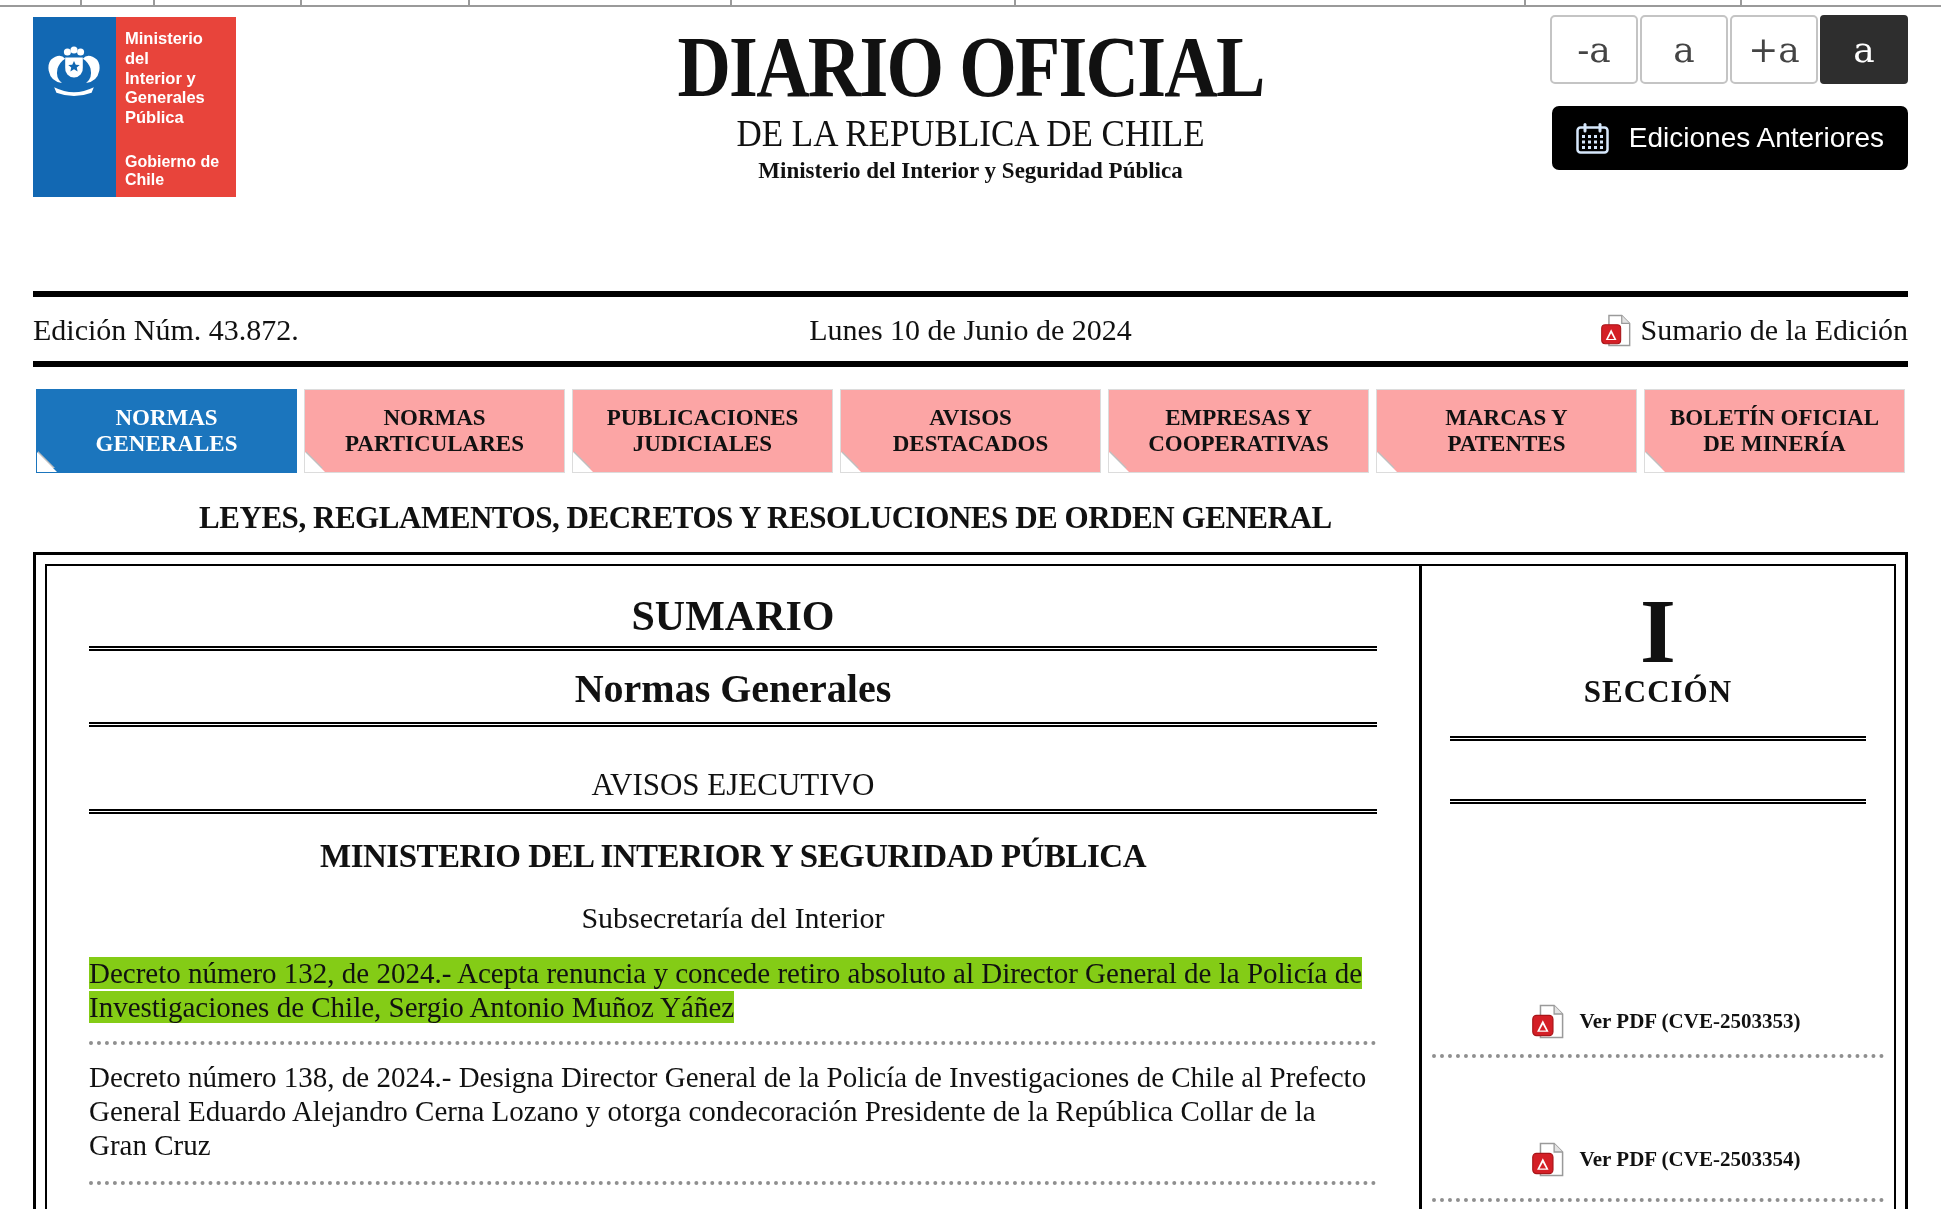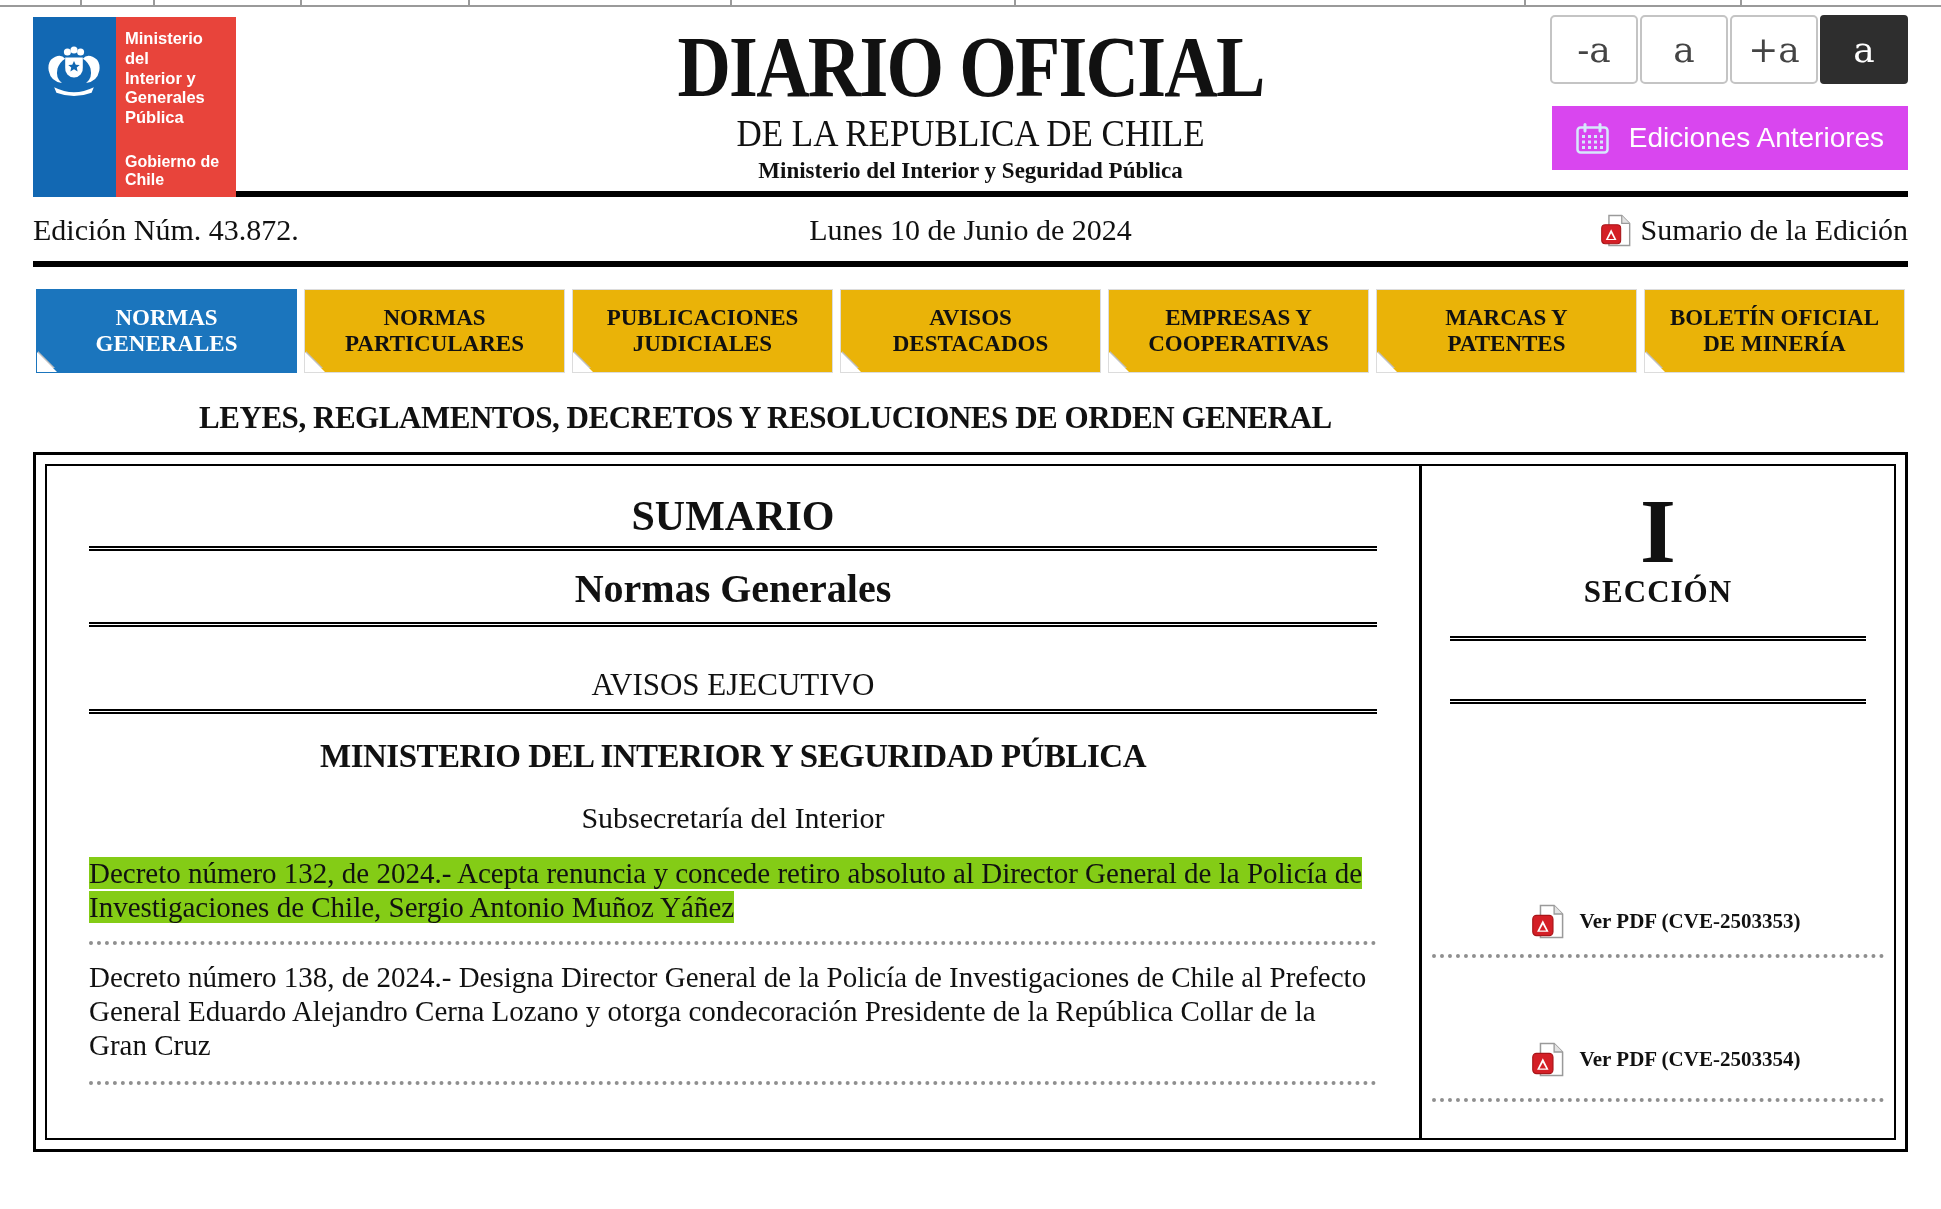--- a/index.html
+++ b/index.html
@@ -4,58 +4,58 @@
 <style>
   * { margin:0; padding:0; box-sizing:border-box; }
   html,body { width:1941px; height:1209px; overflow:hidden; background:#fff;
               font-family:"Liberation Serif", serif; color:#111; }
 
   
   .top-strip { position:relative; height:7px; border-bottom:2px solid #9a9a9a; background:#fff; }
   .top-strip .tick { position:absolute; top:0; bottom:-2px; width:2px; background:#9a9a9a; }
 
   
-  .header { position:relative; height:184px; }
+  .header { position:relative; height:284px; }
   .logo { position:absolute; left:33px; top:10px; width:203px; height:180px; display:flex; cursor:pointer; }
   .logo-blue { width:83px; background:#1268b3; position:relative; }
   .logo-blue svg { position:absolute; left:8px; top:28px; }
   .logo-red { flex:1; background:#e8443b; position:relative;
               font-family:"Liberation Sans", sans-serif; font-weight:bold; color:#fff; }
   .logo-red .lines { padding:12px 6px 0 9px; font-size:16.5px; line-height:1.2; }
   .logo-red .gob { position:absolute; left:9px; bottom:8px; font-size:16px; }
 
   .masthead { text-align:center; padding-top:20px; }
   .masthead .title { font-size:86px; font-weight:bold; line-height:.95; letter-spacing:-2px;
                      transform:scaleX(.86); transform-origin:center; white-space:nowrap; }
   .masthead .subtitle { font-size:38px; letter-spacing:0; margin-top:2px; transform:scaleX(.92); transform-origin:center; }
   .masthead .ministry { font-size:23px; font-weight:bold; margin-top:3px; }
 
   .font-controls { position:absolute; top:8px; right:33px; display:flex; gap:2px; }
   .fc-btn { width:88px; height:69px; background:#fff; border:2px solid #c4c4c4; border-radius:5px;
             font-size:36px; color:#444; display:flex; align-items:center; justify-content:center;
             font-family:"DejaVu Serif", serif; cursor:pointer; }
   .fc-btn.active { background:#2e2e2e; border-color:#2e2e2e; color:#fff; border-radius:4px; }
 
-  .editions-btn { position:absolute; top:99px; right:33px; width:356px; height:64px; background:#d946ef;
-                  border:none; border-radius:0; color:#fff; font-family:"Liberation Sans", sans-serif;
+  .editions-btn { position:absolute; top:99px; right:33px; width:356px; height:64px; background:#000000;
+                  border:none; border-radius:7px; color:#fff; font-family:"Liberation Sans", sans-serif;
                   font-size:28px; display:flex; align-items:center; justify-content:center; gap:20px; cursor:pointer; }
 
   
   .rule-double { margin:0 33px; height:5px; border-top:3px solid #000; border-bottom:3px solid #000; }
   .dr { height:5px; border-top:2px solid #000; border-bottom:2px solid #000; }
 
   
   .edition-row { display:grid; grid-template-columns:1fr auto 1fr; align-items:center;
                  padding:16px 33px 14px; font-size:30px; }
   .edition-row .date { font-weight:normal; }
   .edition-row .right { justify-self:end; display:flex; align-items:center; gap:10px; cursor:pointer; }
 
   
   .tabs { display:flex; gap:7px; margin:22px 36px 0; height:84px; }
-  .tab { flex:1; position:relative; background:#eab308; border:1px solid #dcdcdc;
+  .tab { flex:1; position:relative; background:#fca5a5; border:1px solid #dcdcdc;
          display:flex; align-items:center; justify-content:center; text-align:center;
          font-weight:bold; font-size:23px; line-height:1.15; padding:4px 20px; cursor:pointer; }
   .tab::before { content:""; position:absolute; left:1px; bottom:4px; width:0; height:0;
                  border-bottom:17px solid #bfbfbf; border-right:17px solid transparent; }
   .tab::after  { content:""; position:absolute; left:0; bottom:0; width:0; height:0;
                  border-bottom:20px solid #fff; border-right:20px solid transparent; }
   .tab.active { background:#1b75bd; border-color:#1b75bd; color:#fff; }
 
   
   .section-heading { width:1578px; text-align:center; margin-top:26px; font-size:32px;

